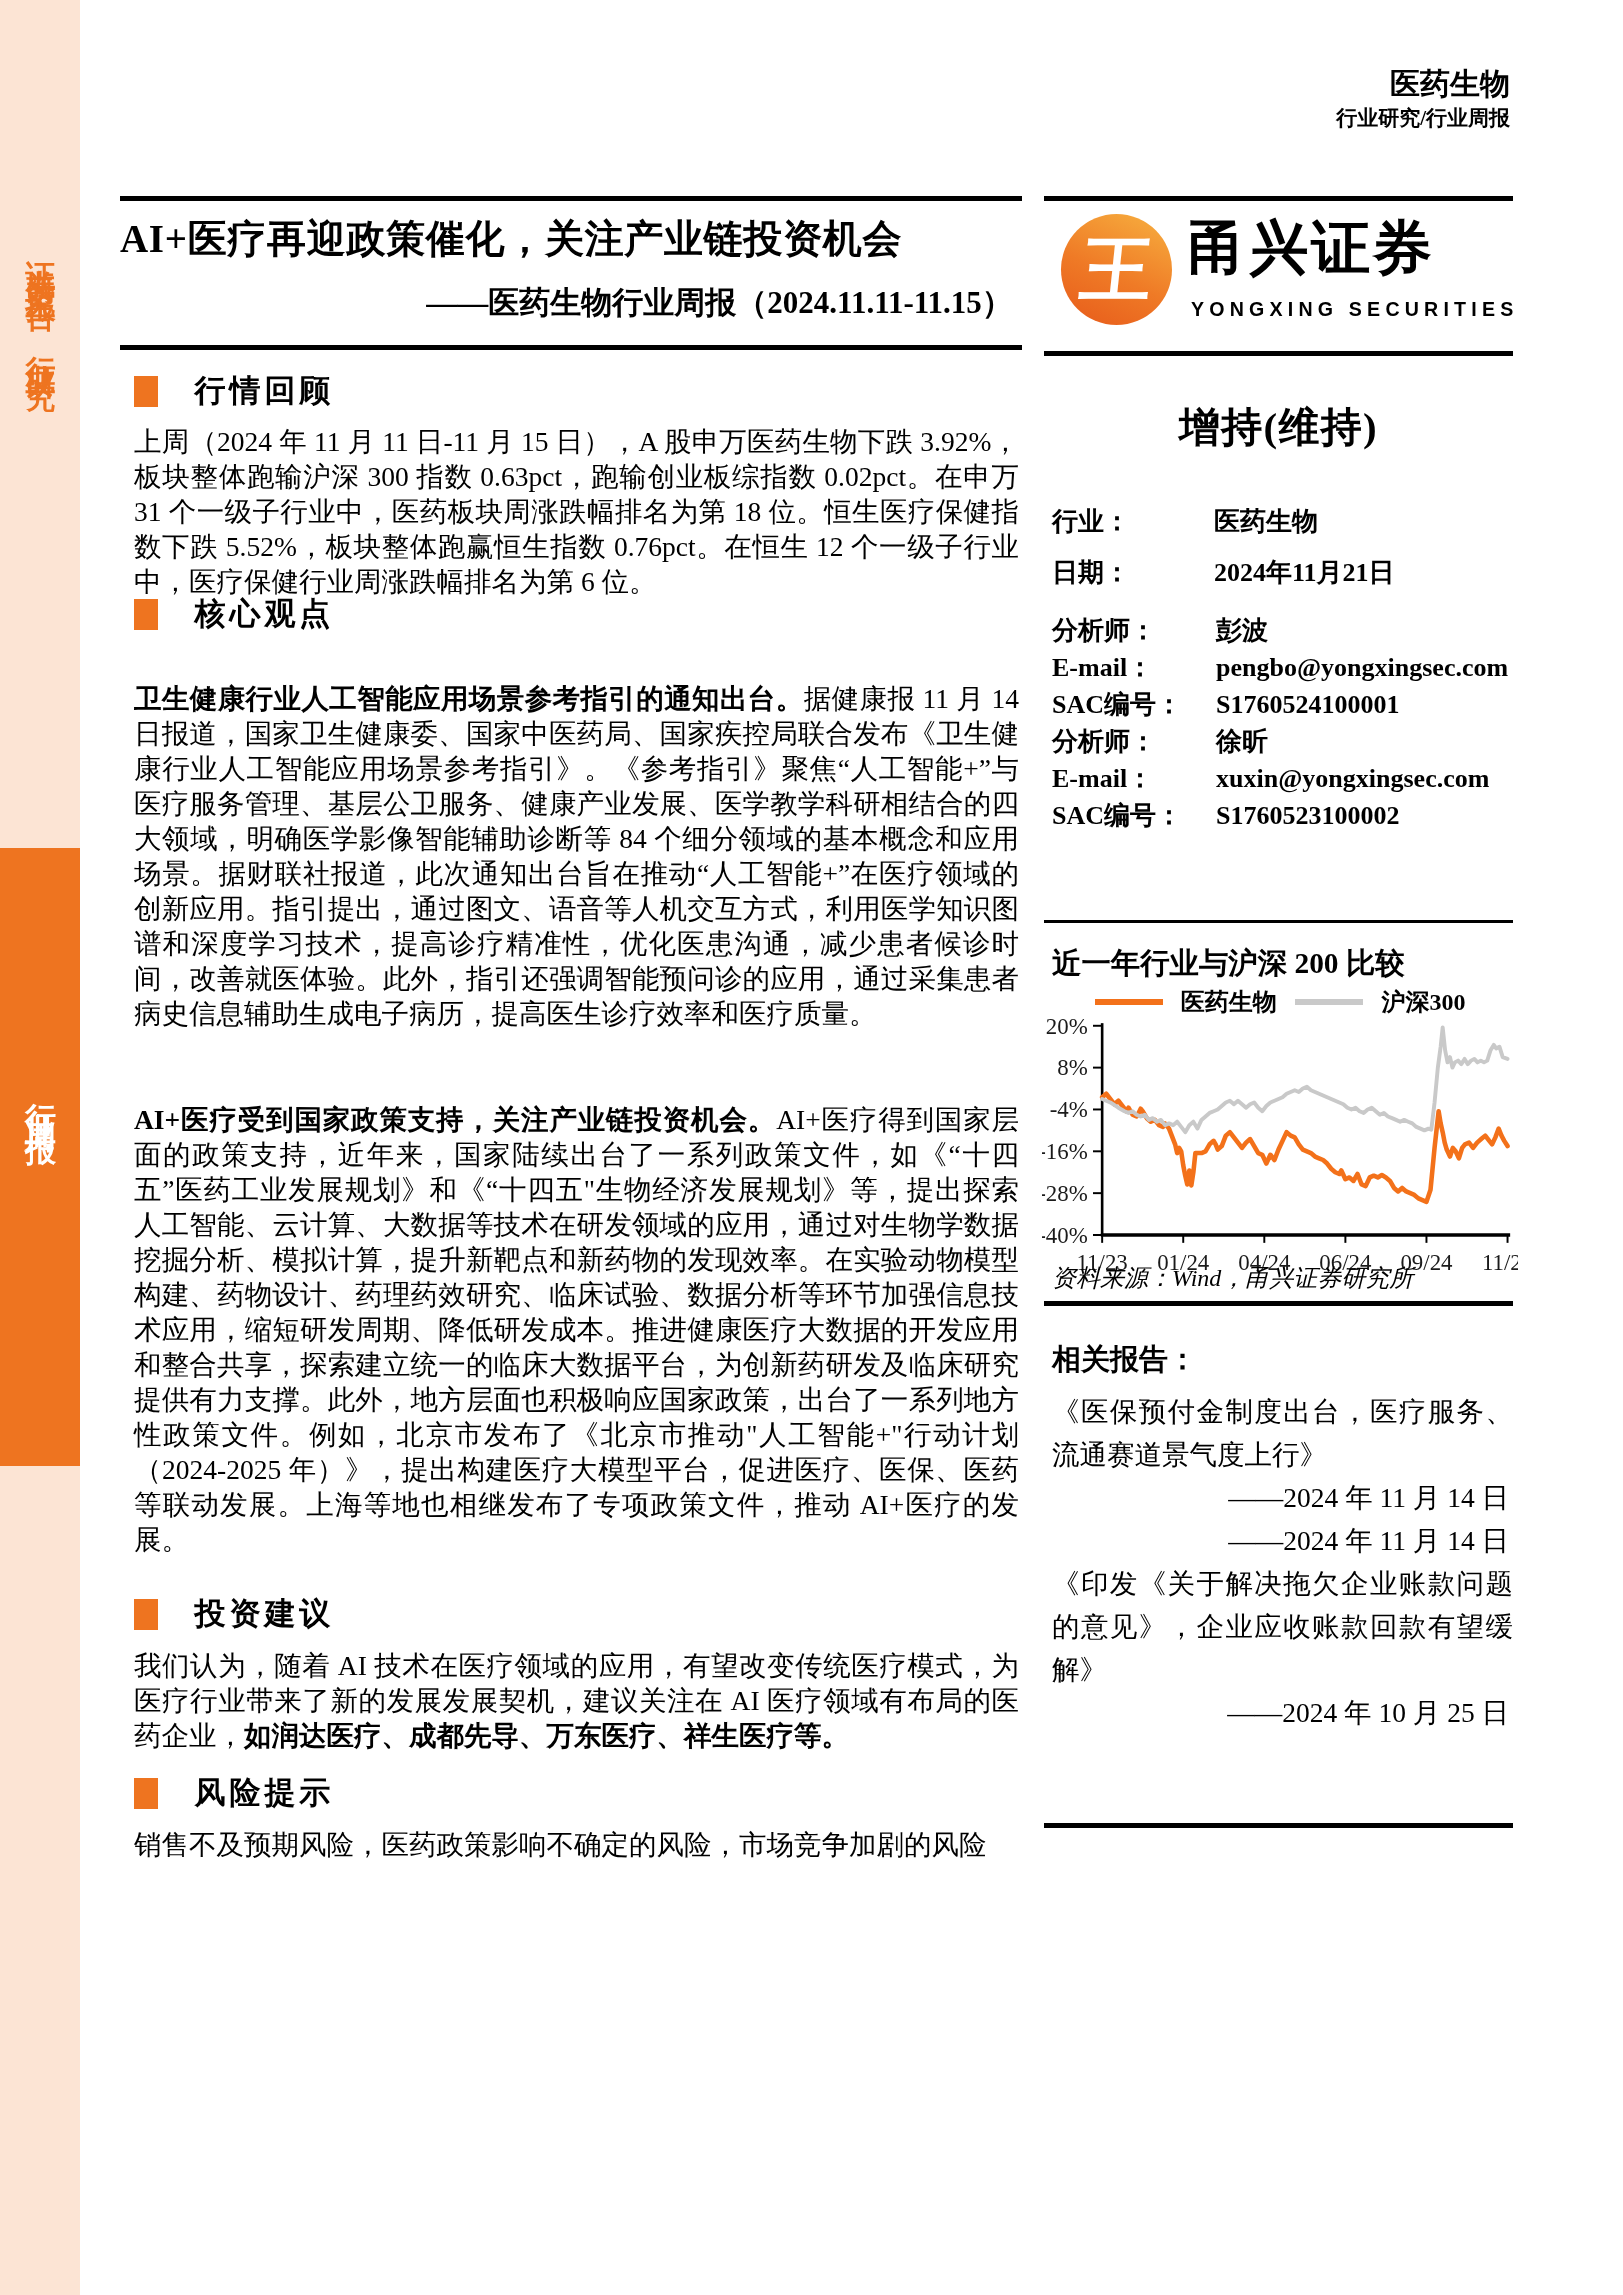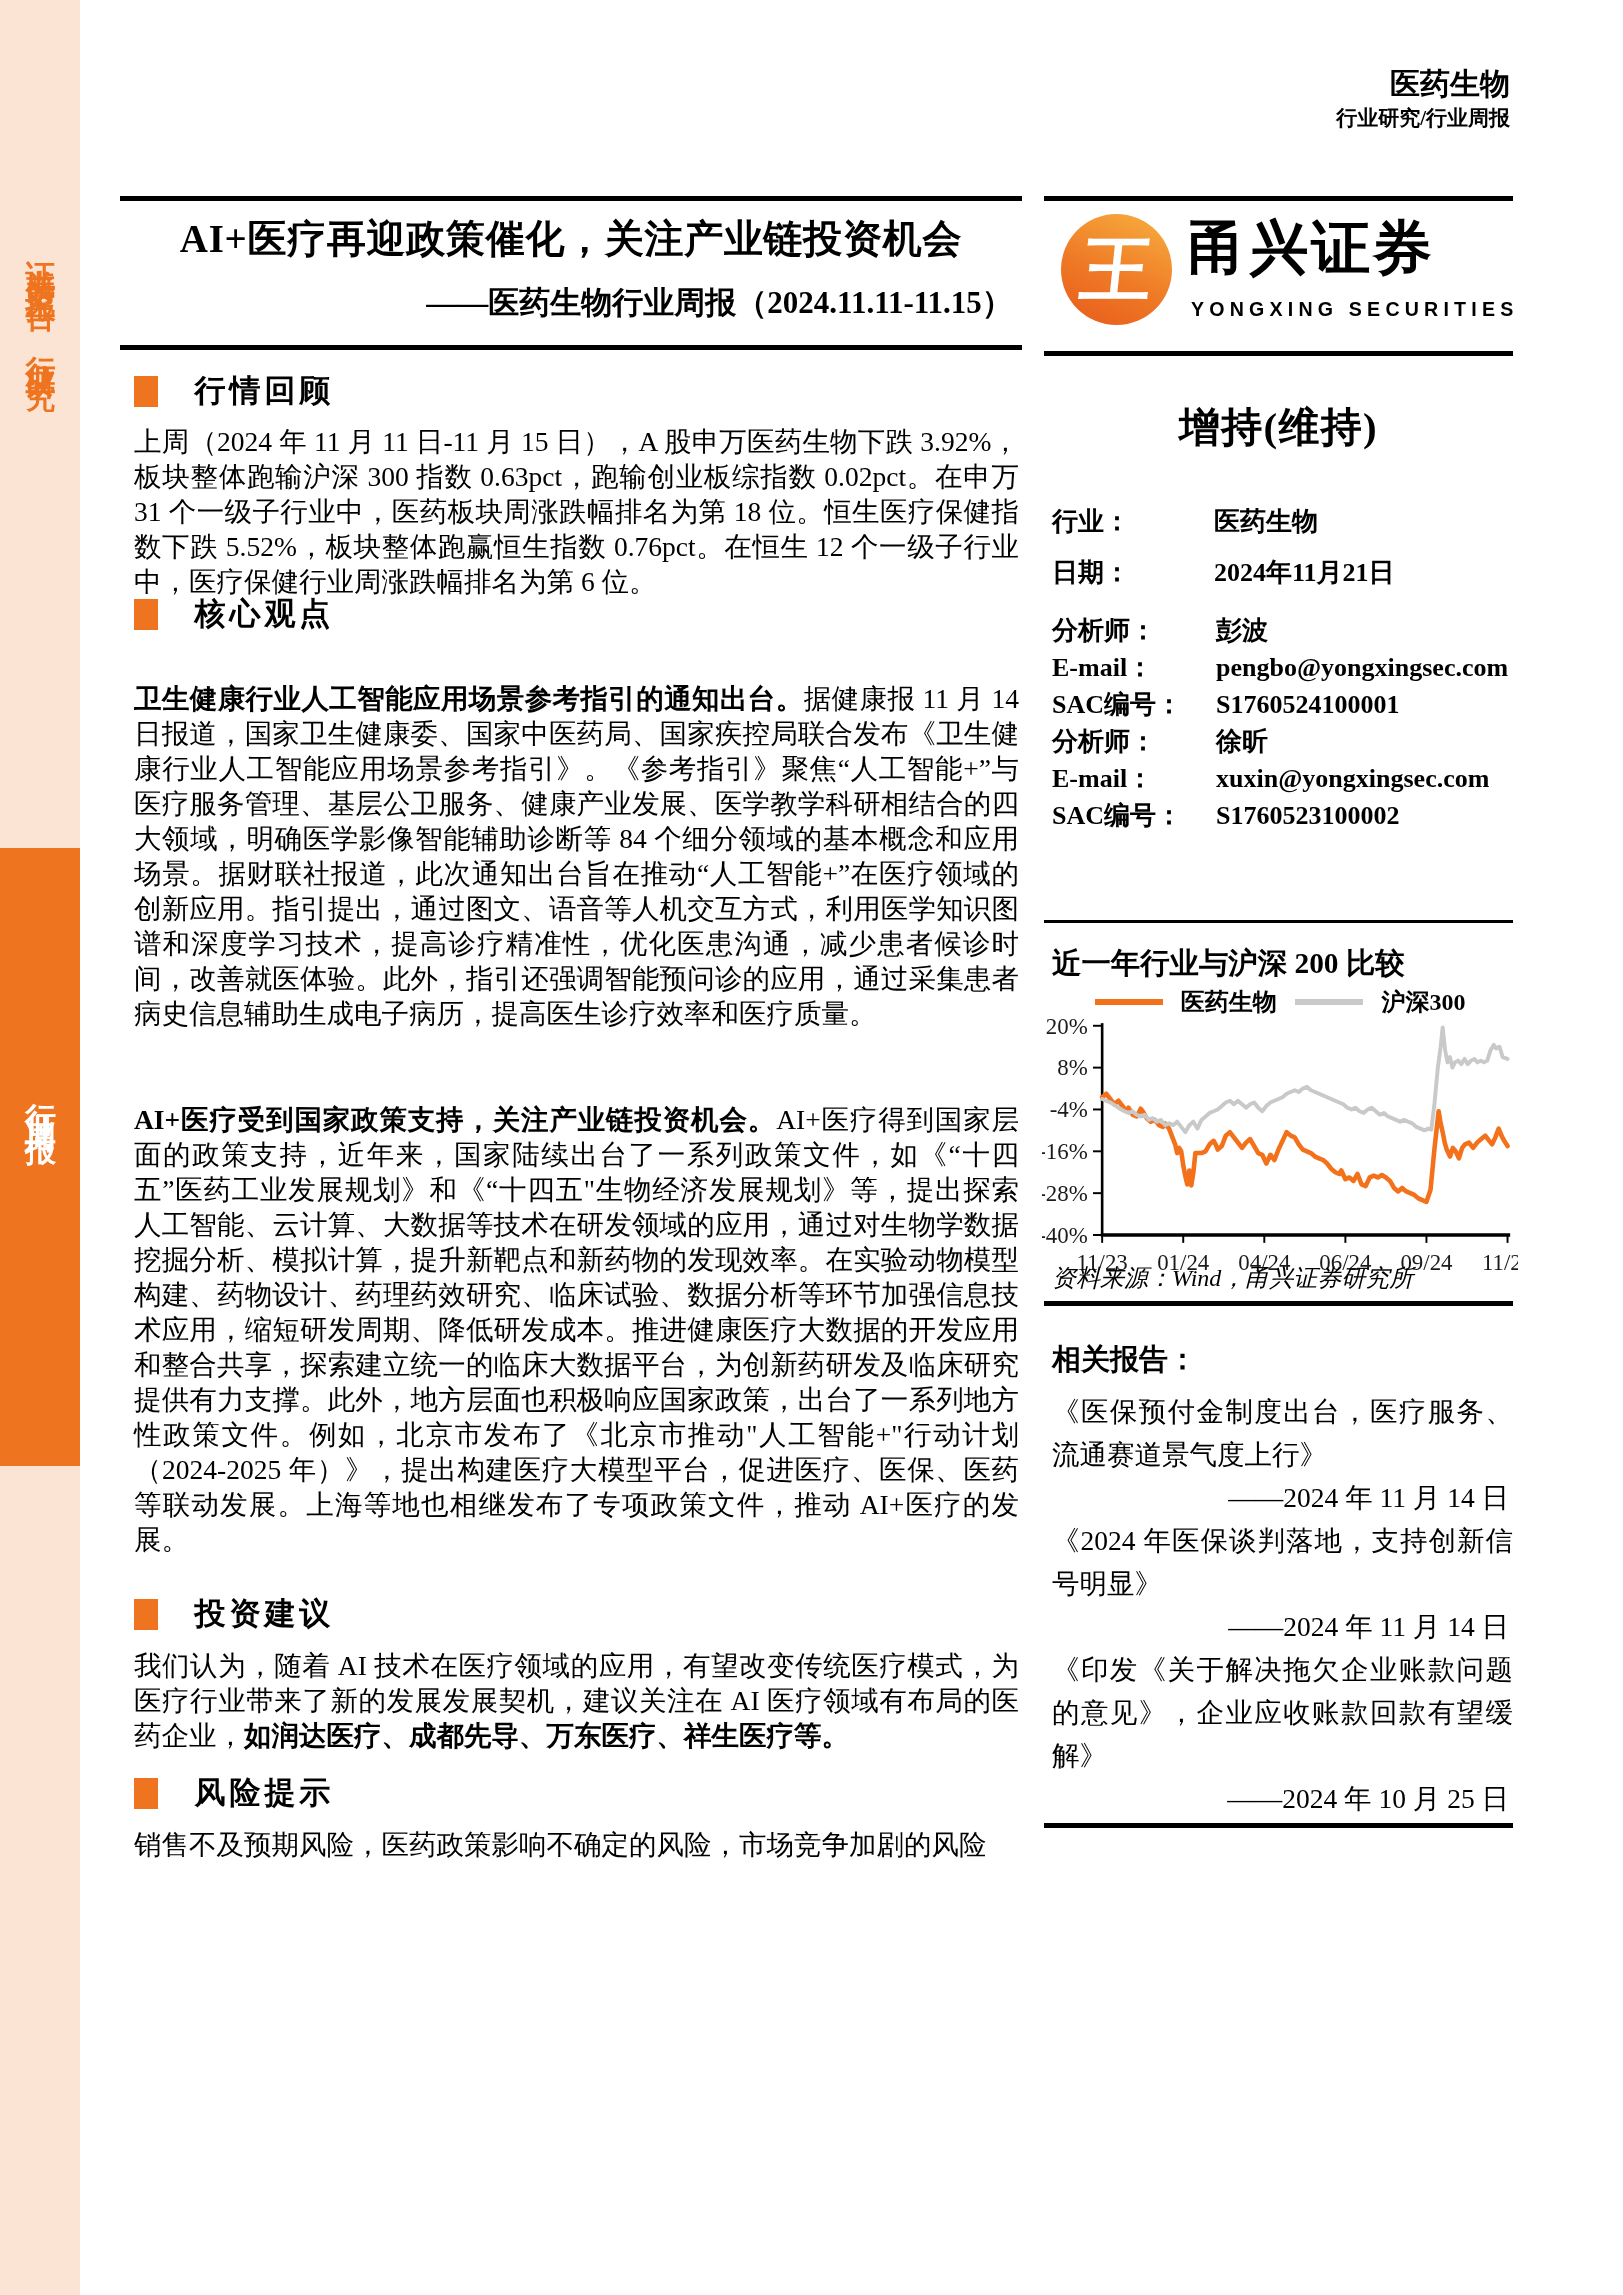--- a/index.html
+++ b/index.html
@@ -33,21 +33,21 @@
   .doc-header .cat{font-size:30px;font-weight:bold;line-height:39px;}
   .doc-header .sub{font-size:21px;font-weight:bold;line-height:30px;}
 
   
   .title-block{position:absolute;left:120px;top:196px;width:902px;height:156px;}
   .rule{background:#000;}
   .title-block .rule-top{position:absolute;left:0;top:0;width:100%;height:5.2px;}
   .title-block .rule-bottom{position:absolute;left:0;top:149px;width:100%;height:5.2px;}
   .title-block h1{
     position:absolute;left:0;top:15.7px;width:100%;margin:0;
-    font-size:39px;font-weight:bold;text-align:center;letter-spacing:0.7px;white-space:nowrap;
+    font-size:39px;font-weight:bold;letter-spacing:0.7px;white-space:nowrap;
   }
   .title-block h2{
     position:absolute;right:9.2px;top:86px;margin:0;
     font-size:31px;font-weight:bold;white-space:nowrap;
   }
 
   
   .logo-box{position:absolute;left:1044px;top:196px;width:469px;height:160px;}
   .logo-box .rule-top{position:absolute;left:0;top:0;width:100%;height:5.2px;}
   .logo-box .rule-bottom{position:absolute;left:0;top:155px;width:100%;height:5.2px;}
@@ -258,21 +258,20 @@
   <div class="chart-source">资料来源：Wind，甬兴证券研究所</div>
   <div class="rule-after-chart"></div>
 
   <div class="reports-heading">相关报告：</div>
   <div class="reports">
     <div class="report-item">
       <div class="r-title">《医保预付金制度出台，医疗服务、流通赛道景气度上行》</div>
       <div class="r-date">——2024 年 11 月 14 日</div>
     </div>
     <div class="report-item">
-      <div class="r-title">《2024 年医保谈判落地，支持创新信号明显》</div>
       <div class="r-date">——2024 年 11 月 14 日</div>
     </div>
     <div class="report-item">
       <div class="r-title">《印发《关于解决拖欠企业账款问题的意见》，企业应收账款回款有望缓解》</div>
       <div class="r-date">——2024 年 10 月 25 日</div>
     </div>
   </div>
   <div class="rule-bottom-right"></div>
 
 </div>

